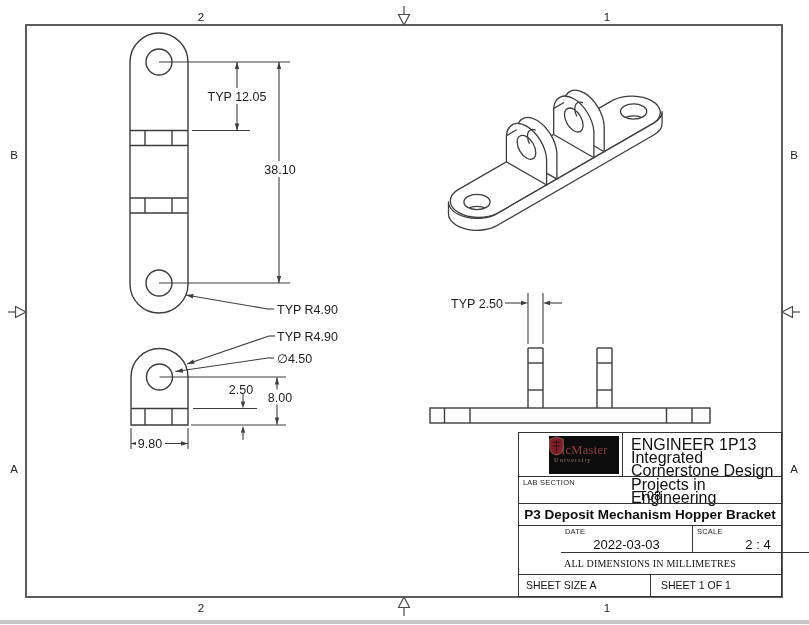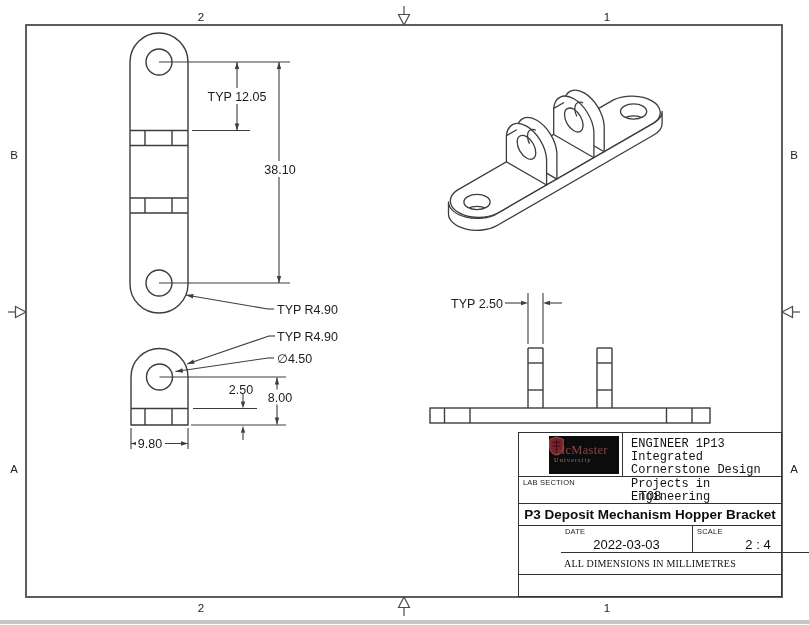--- a/index.html
+++ b/index.html
@@ -17,21 +17,21 @@
   .tb-cell{box-sizing:border-box;height:100%;position:relative;}
   .b-r{border-right:1.4px solid #333;}
   .b-b{border-bottom:1.4px solid #333;}
   .tb-lbl{font-size:7.5px;letter-spacing:.2px;padding:2px 0 0 4px;color:#222;line-height:8px;}
   .tb-val{font-size:13px;text-align:center;margin-top:1px;color:#0f0f0f;}
   .logo-box{position:absolute;left:30px;top:3px;width:70px;height:38px;background:#0c0c0c;
             display:flex;align-items:center;}
   .logo-words{padding-left:5px;line-height:10px;}
   .logo-main{font-family:"Liberation Serif","DejaVu Serif",serif;font-size:12.5px;color:#8d4348;letter-spacing:.3px;}
   .logo-sub{font-family:"Liberation Serif","DejaVu Serif",serif;font-size:6.5px;color:#8a7a68;letter-spacing:1px;}
-  .course-cell{padding:5px 0 0 8px;font-size:12px;line-height:13.2px;color:#101010;font-family:Liberation Mono, monospace;}
+  .course-cell{padding:5px 0 0 8px;font-size:16px;line-height:13.2px;color:#101010;}
   .title-row-txt{font-size:13.5px;font-weight:700;text-align:center;padding-top:3px;color:#0d0d0d;}
   .units-txt{font-size:10px;text-align:center;padding-top:5px;letter-spacing:.2px;}
   .sheet-txt{font-size:10.5px;padding:4px 0 0 7px;}
 </style>
 </head>
 <body>
 
 <div id="sheet">
 
 <svg width="809" height="625" viewBox="0 0 809 625">
@@ -264,15 +264,19 @@
     <div class="tb-cell" style="flex:1;">
       <div class="tb-lbl">SCALE</div>
       <div class="tb-val">2 : 4</div>
     </div>
   </div>
 
   <div class="tb-row b-b" style="top:120px;height:22px;">
     <div class="tb-cell units-txt" style="width:100%;font-family:Liberation Serif, serif;">ALL DIMENSIONS IN MILLIMETRES</div>
   </div>
 
+  <div class="tb-row" style="top:142px;height:21px;">
+    <div class="tb-cell b-r sheet-txt" style="width:132px;">SHEET SIZE A</div>
+    <div class="tb-cell sheet-txt" style="flex:1;padding-left:10px;">SHEET 1 OF 1</div>
+  </div>
 
 </div>
 </div>
 
 </body></html>

